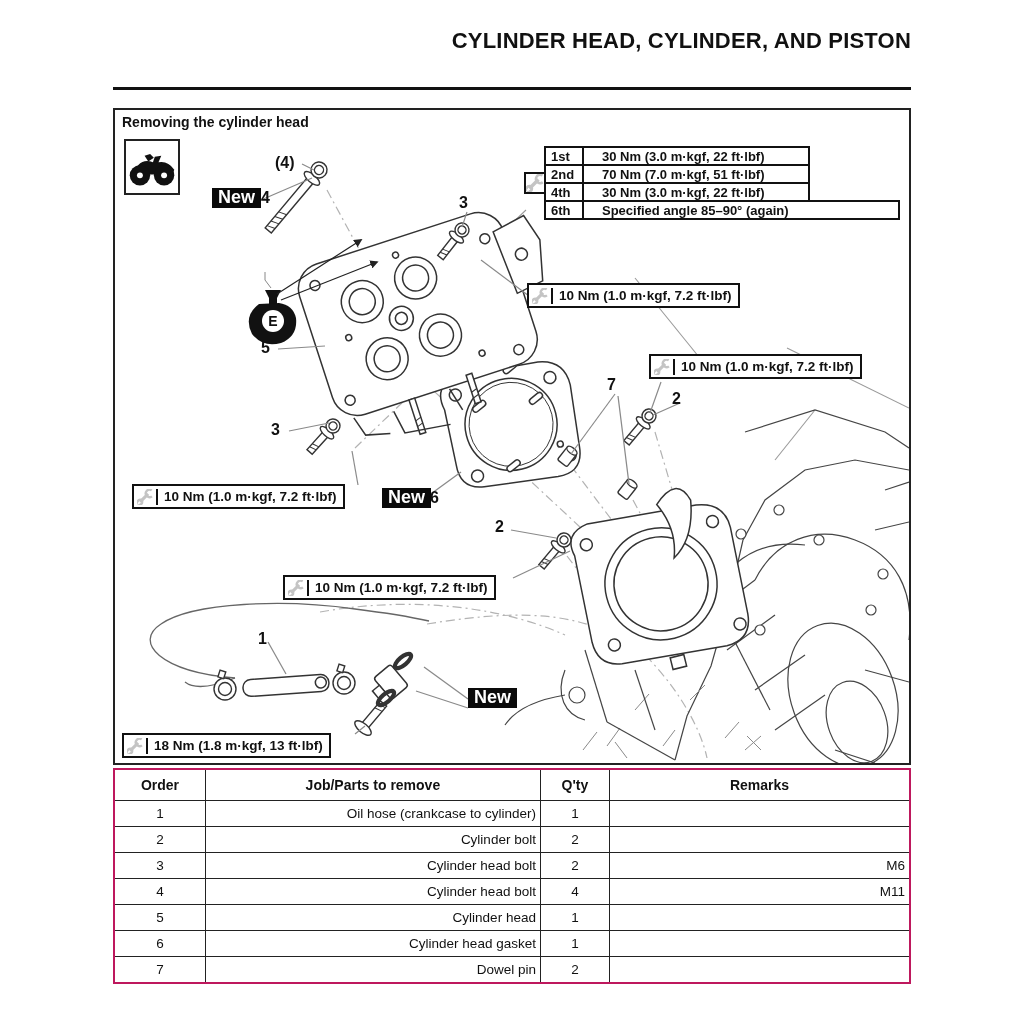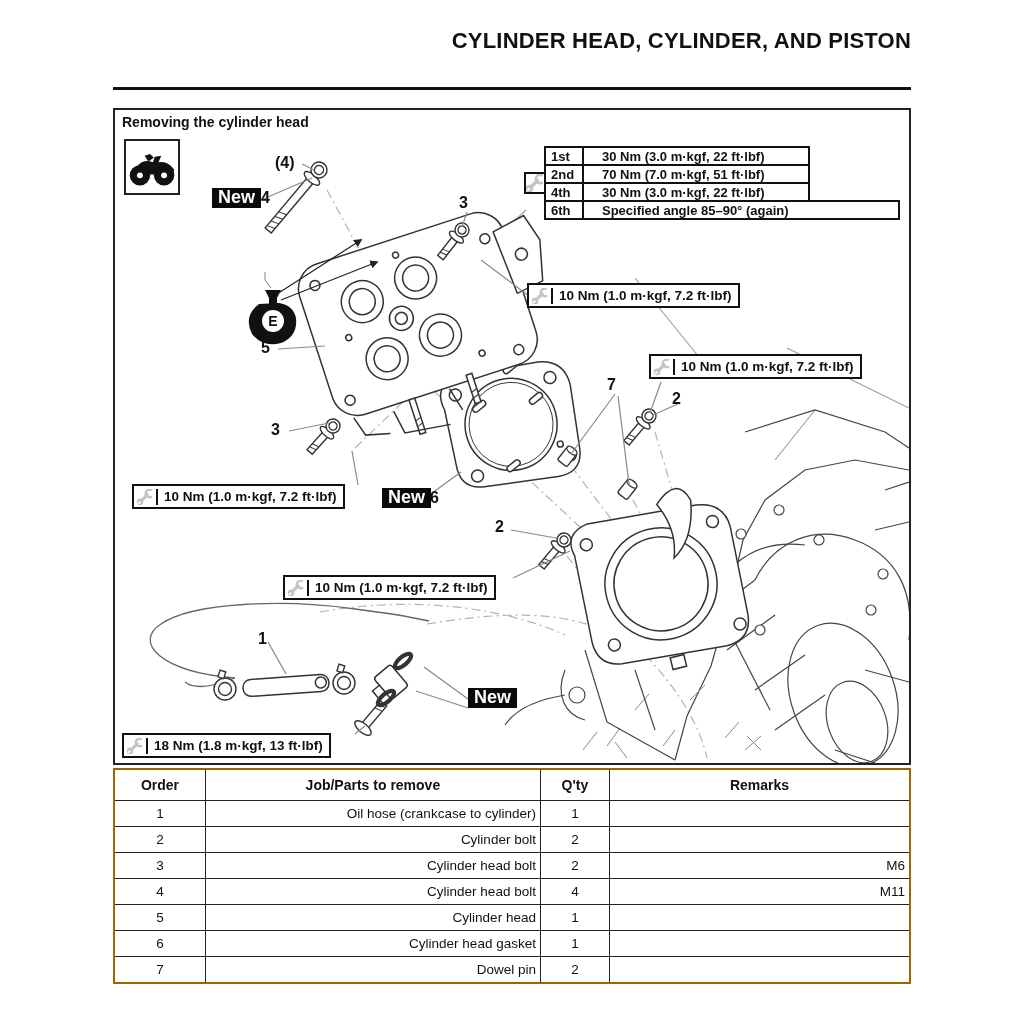--- a/index.html
+++ b/index.html
@@ -20,21 +20,21 @@
   .tq{position:absolute;left:409px;top:36px;display:flex;align-items:center;}
   .tq .wr-cell{width:22px;border:2px solid #111;background:#fff;display:flex;align-items:center;justify-content:center;margin-right:-2px;box-sizing:border-box;}
   .tq-rows{display:flex;flex-direction:column;}
   .tq-row{display:flex;height:20px;border:2px solid #111;background:#fff;box-sizing:border-box;margin-top:-2px;width:266px;}
   .tq-row:first-child{margin-top:0;}
   .tq-row.wide{width:356px;}
   .tq-step{width:38px;border-right:2px solid #111;font-size:13px;font-weight:bold;display:flex;align-items:center;padding-left:5px;box-sizing:border-box;}
   .tq-spec{font-size:13px;font-weight:bold;display:flex;align-items:center;padding:0 18px;white-space:nowrap;}
   .oil-e{position:absolute;left:147px;top:200px;width:22px;height:22px;text-align:center;line-height:22px;
     font-size:14px;font-weight:bold;color:#111;}
-  table.parts{position:absolute;left:113px;top:768px;width:798px;border-collapse:collapse;border:2px solid #a16207;table-layout:fixed;}
+  table.parts{position:absolute;left:113px;top:768px;width:798px;border-collapse:collapse;border:2px solid #be185d;table-layout:fixed;}
   table.parts th,table.parts td{border:1.5px solid #222;font-size:13.5px;padding:2px 4px;background:#fff;}
   table.parts th{font-size:14px;font-weight:bold;height:26px;text-align:center;}
   table.parts td{height:21px;}
   .col-order{width:90px;} .col-job{width:330px;} .col-qty{width:68px;} .col-remarks{width:296px;}
   td.c{text-align:center;} td.l{text-align:right;padding-left:10px;}
 </style>
 </head>
 <body>
 
 <div class="page-title">CYLINDER HEAD, CYLINDER, AND PISTON</div>

